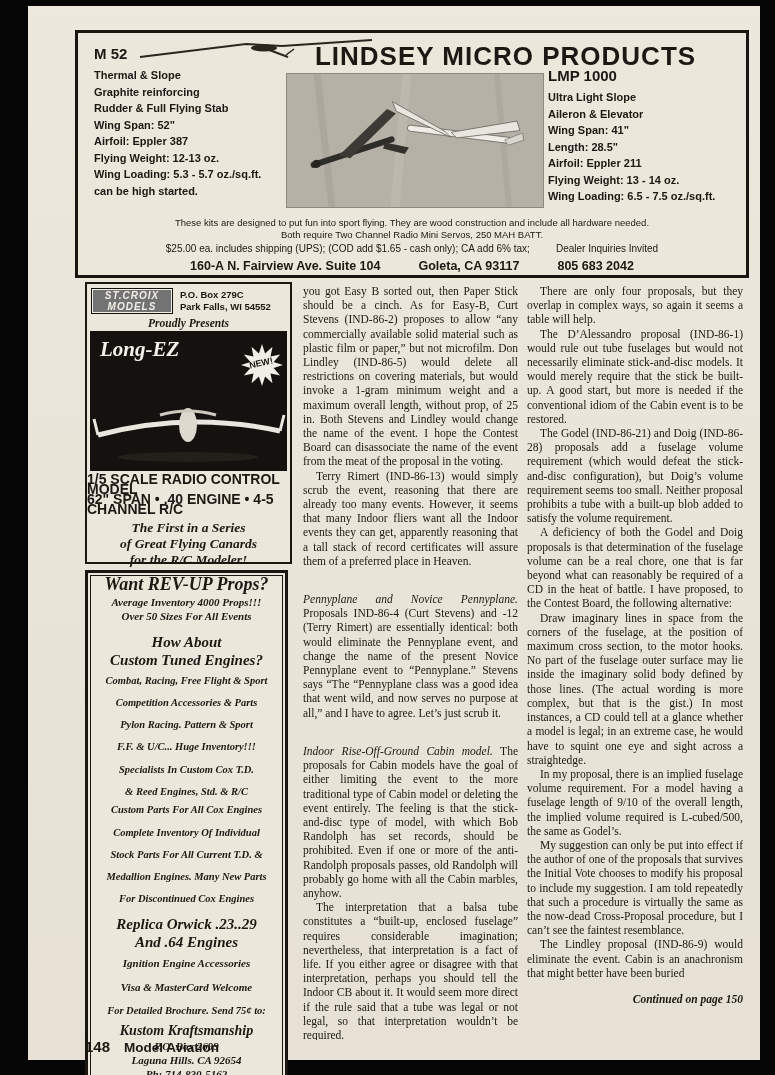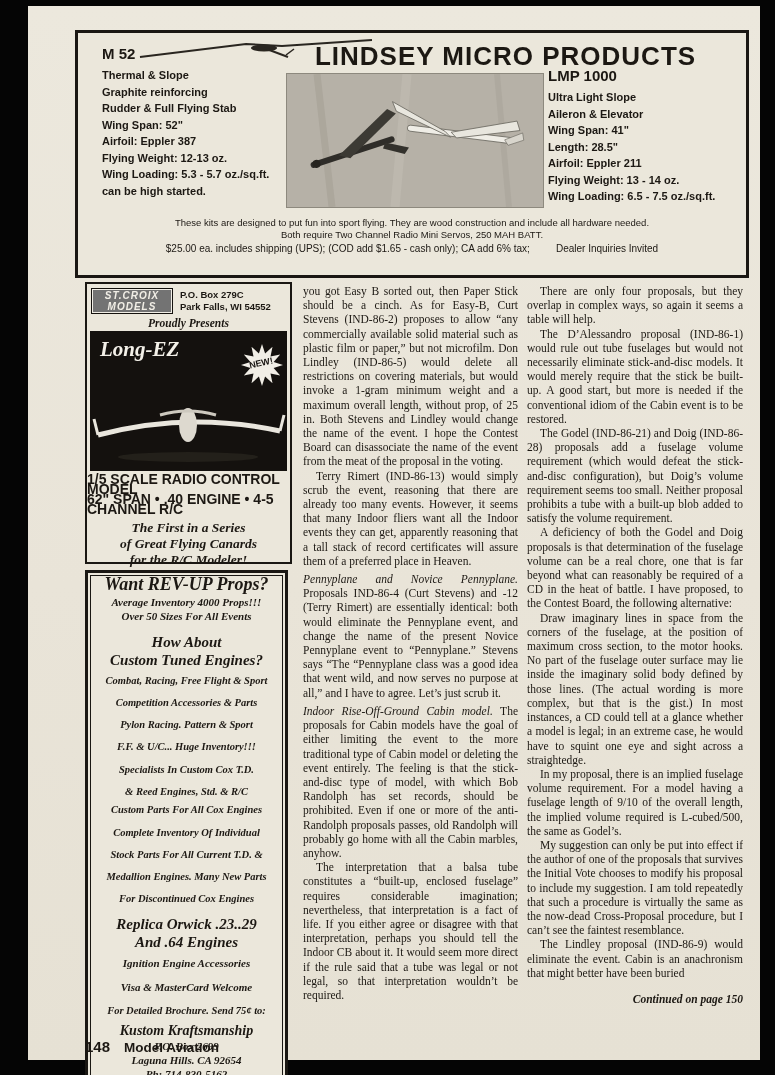--- a/index.html
+++ b/index.html
@@ -7,21 +7,21 @@
         font-family:"Liberation Sans",sans-serif;color:#1c1813;}
   .page{position:absolute;left:28px;top:6px;width:732px;height:1054px;
         background:linear-gradient(180deg,#ece8dd 0%,#e9e4d8 55%,#e6e1d4 100%);}
 
   
   .lindsey-ad{position:absolute;left:47px;top:24px;width:668px;height:242px;
               border:3px solid #1a1713;background:#ebe7db;}
   .lindsey-title{position:absolute;left:200px;top:8px;width:455px;text-align:center;
                  font-size:26px;font-weight:bold;letter-spacing:1px;}
   .glider-art{position:absolute;left:58px;top:2px;width:240px;height:30px;}
-  .m52-block{position:absolute;left:24px;top:12px;width:200px;}
+  .m52-block{position:absolute;left:16px;top:12px;width:200px;}
   .lmp-block{position:absolute;left:470px;top:34px;width:192px;}
   .prod-name{font-size:15px;font-weight:bold;margin-bottom:5px;}
   .spec-line{font-size:11px;font-weight:bold;line-height:16.5px;white-space:nowrap;}
   .lindsey-photo{position:absolute;left:208px;top:40px;width:256px;height:133px;
                  border:1px solid #8d897e;}
   .lindsey-notes{position:absolute;left:28px;top:184px;width:612px;text-align:center;
                  font-size:9.5px;line-height:12px;}
   .lindsey-pricing{position:absolute;left:14px;top:210px;width:640px;text-align:center;
                    font-size:10px;display:flex;justify-content:center;gap:26px;white-space:nowrap;}
   .lindsey-addr{position:absolute;left:14px;top:226px;width:640px;display:flex;
@@ -63,21 +63,21 @@
   .gap-sm{margin-top:5px;}
 
   
   .col{position:absolute;top:278px;height:756px;overflow:hidden;
        font-family:"Liberation Serif",serif;font-size:11.5px;line-height:14.2px;
        text-align:justify;}
   .col-1{left:275px;width:215px;}
   .col-2{left:499px;width:216px;}
   .col p{margin:0;text-indent:13px;}
   .col p.noind{text-indent:0;}
-  .col p.sp{margin-top:4px;}
+  .col p.sp{margin-top:24px;}
   .col p i{font-style:italic;}
   .continued{margin-top:12px;text-align:right;font-style:italic;font-weight:bold;text-indent:0;}
 
   
   .footer{position:absolute;left:57px;top:1032px;display:flex;align-items:baseline;gap:14px;}
   .page-num{font-size:15px;font-weight:bold;}
   .mag-name{font-size:13.5px;font-weight:bold;}
 </style>
 </head>
 <body>
@@ -143,20 +143,25 @@
       <div class="lindsey-notes">
         <div>These kits are designed to put fun into sport flying.  They are wood construction and include all hardware needed.</div>
         <div>Both require Two Channel Radio Mini Servos, 250 MAH BATT.</div>
       </div>
 
       <div class="lindsey-pricing">
         <span>$25.00 ea. includes shipping (UPS); (COD add $1.65 - cash only);  CA add 6% tax;</span>
         <span>Dealer Inquiries Invited</span>
       </div>
 
+      <div class="lindsey-addr">
+        <span>160-A N. Fairview Ave. Suite 104</span>
+        <span>Goleta, CA 93117</span>
+        <span>805 683 2042</span>
+      </div>
     </div>
 
     <div class="stcroix-ad">
       <div class="sc-header">
         <div class="sc-logo">
           <div>ST.CROIX</div>
           <div>MODELS</div>
         </div>
         <div class="sc-addr">
           <div>P.O. Box 279C</div>

